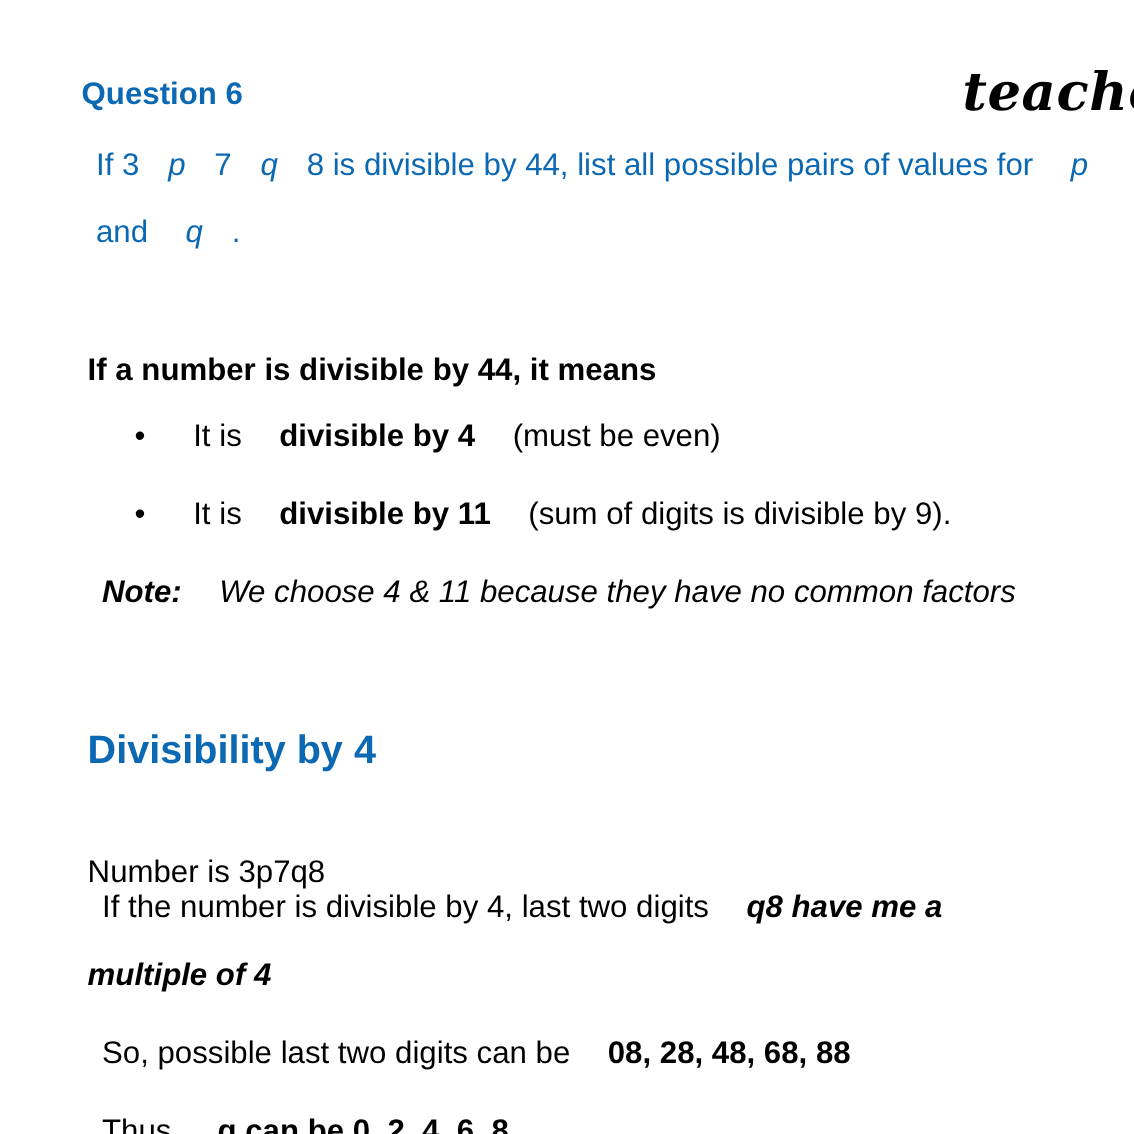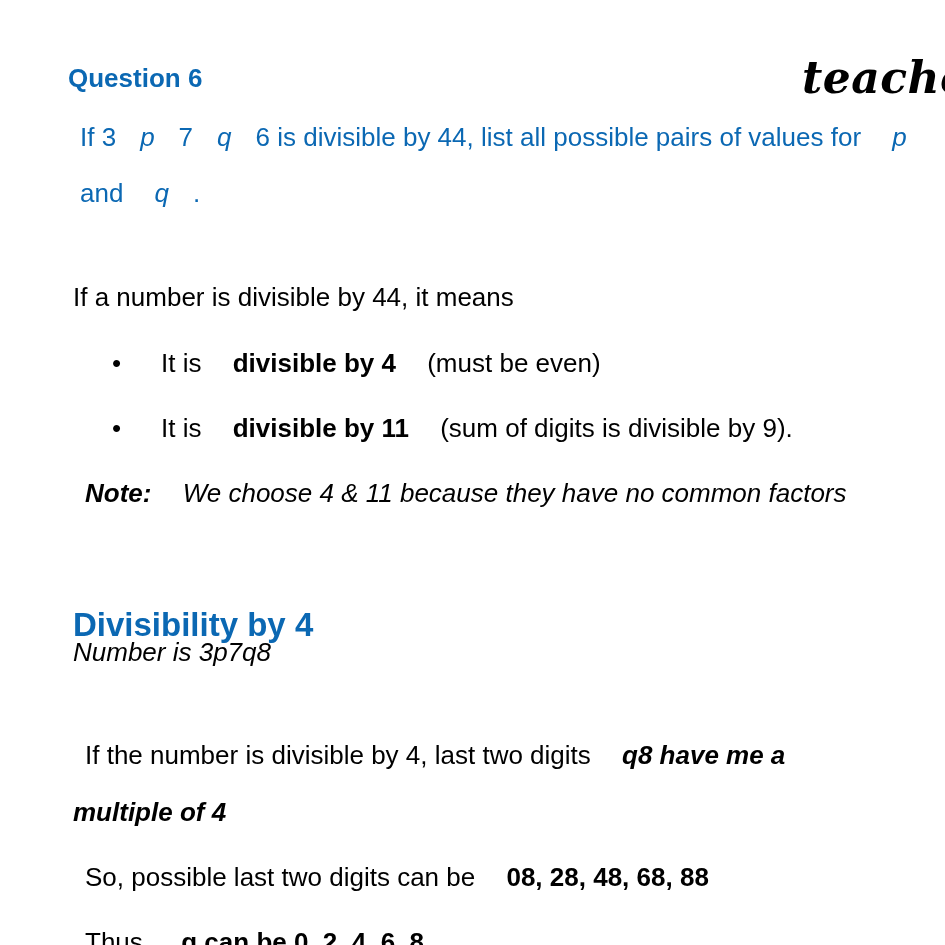--- a/index.html
+++ b/index.html
@@ -18,46 +18,46 @@
   .line { position: absolute; left: 37px; white-space: nowrap; font-size: 26px; line-height: 32px; }
   .blue { color: #0b68b3; }
   .bold { font-weight: bold; }
   .ital { font-style: italic; }
   .bi { font-weight: bold; font-style: italic; }
 
   .q-title { left: 32px; top: 26px; font-size: 26px; font-weight: bold; }
   .q-text1 { left: 32px; top: 85px; }
   .q-text2 { left: 32px; top: 141px; }
 
-  .intro { top: 245px; }
+  .intro { top: 256px; font-weight: bold; }
   .bullet { position: absolute; left: 76px; font-size: 26px; line-height: 32px; }
   .bullet-text { left: 113px; }
   .b1 { top: 311px; }
   .b2 { top: 376px; }
   .note { top: 441px; }
 
   .sec-head { top: 573px; font-size: 33px; font-weight: bold; }
-  .num { top: 600px; font-style: italic; }
+  .num { top: 674px; }
   .cond1 { top: 703px; }
   .cond2 { top: 760px; text-align: right; }
   .so { top: 825px; }
   .thus { top: 890px; }
 </style>
 </head>
 <body>
 
 <div class="side-bar-blue"></div>
 <div class="side-bar-black"></div>
 
 <div class="logo">teachoo</div>
 
 <div class="line blue q-title">Question 6</div>
 
 <div class="line blue q-text1">
-  <span>If 3</span><span class="ital">p</span><span>7</span><span class="ital">q</span><span>6 is divisible by 44, list all possible pairs of values for </span><span class="ital">p</span>
+  <span>If 3</span><span class="ital">p</span><span>7</span><span class="ital">q</span><span>8 is divisible by 44, list all possible pairs of values for </span><span class="ital">p</span>
 </div>
 <div class="line blue q-text2">
   <span>and </span><span class="ital">q</span><span>.</span>
 </div>
 
 <div class="line intro">If a number is divisible by 44, it means</div>
 
 <span class="bullet b1">•</span>
 <div class="line bullet-text b1">
   <span>It is </span><span class="bold">divisible by 4</span><span> (must be even)</span>

